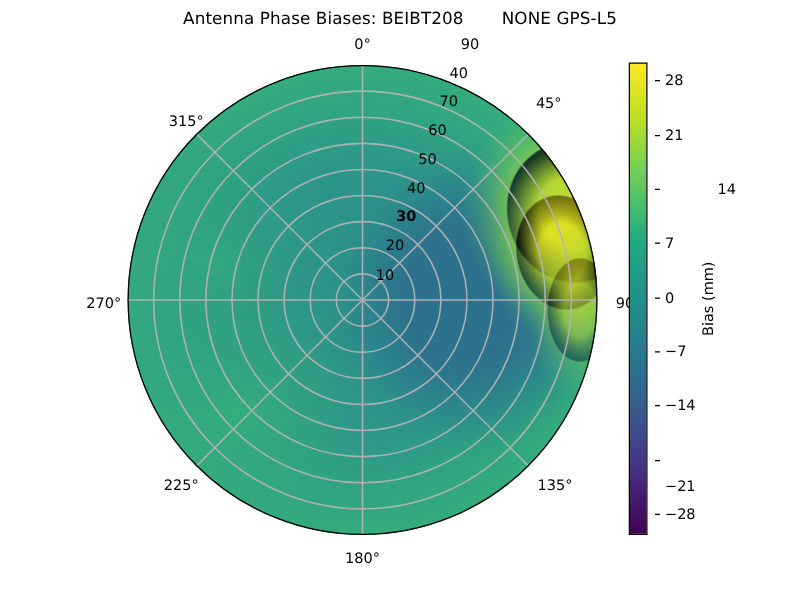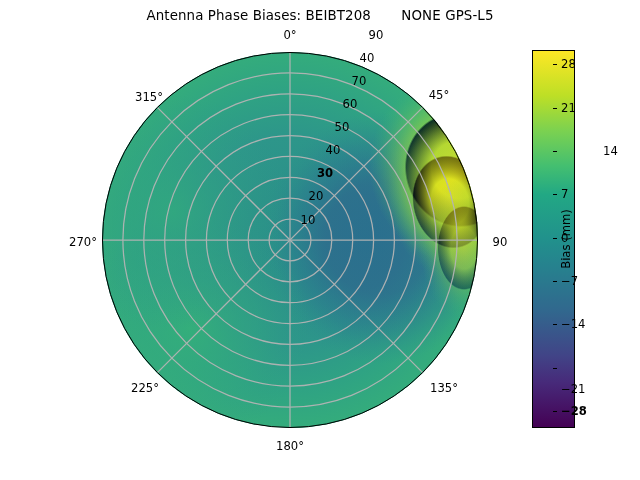--- a/index.html
+++ b/index.html
@@ -60,22 +60,22 @@
     position:absolute;
     font-size:11.6px;
     color:#000;
     transform:translate(-50%,-50%);
     white-space:nowrap;
   }
 
   
   .cbar-wrap{
     position:absolute;
-    left:532px; top:50px;
-    width:43px; height:378px;text-align:center;
+    left:503px; top:50px;
+    width:15px; height:378px;text-align:center;
   }
   .cbar-grad{
     position:absolute; inset:0;
     border:1.1px solid #000;
     box-sizing:border-box;
     background:linear-gradient(to top,
       #440154 0%,
       #472a7a 11.9%,
       #414487 19.0%,
       #31688e 31.0%,
@@ -197,21 +197,21 @@
     <div class="r-label" style="left:214px;top:144px;">20</div>
     <div class="r-label" style="left:223px;top:121px;font-weight:bold;">30</div>
     <div class="r-label" style="left:231px;top:98px;">40</div>
     <div class="r-label" style="left:240px;top:75px;">50</div>
     <div class="r-label" style="left:248px;top:52px;">60</div>
     <div class="r-label" style="left:257px;top:29px;">70</div>
     <div class="r-label" style="left:265px;top:6px;">40</div>
     <div class="r-label" style="left:274px;top:-17px;">90</div>
 
     <div class="t-label" style="left:188px;top:-17px;">0°</div>
-    <div class="t-label" style="left:337px;top:43px;">45°</div>
+    <div class="t-label" style="left:337px;top:30px;">45°</div>
     <div class="t-label" style="left:398px;top:190px;">90</div>
     <div class="t-label" style="left:342px;top:336px;">135°</div>
     <div class="t-label" style="left:188px;top:394px;">180°</div>
     <div class="t-label" style="left:43px;top:336px;">225°</div>
     <div class="t-label" style="left:-19px;top:190px;">270°</div>
     <div class="t-label" style="left:47px;top:45px;">315°</div>
   </div>
 
   <div class="cbar-wrap">
     <div class="cbar-grad"></div>
@@ -227,18 +227,18 @@
     <div class="cbar-tick" style="top:360.9px;"></div>
 
     <div class="cbar-ticklabel" style="top:14.3px;">28</div>
     <div class="cbar-ticklabel" style="top:57.6px;">21</div>
     <div class="cbar-ticklabel" style="top:100.9px;margin-left:42px;">14</div>
     <div class="cbar-ticklabel" style="top:144.3px;">7</div>
     <div class="cbar-ticklabel" style="top:187.6px;">0</div>
     <div class="cbar-ticklabel" style="top:230.9px;">−7</div>
     <div class="cbar-ticklabel" style="top:274.2px;">−14</div>
     <div class="cbar-ticklabel" style="top:317.6px;margin-top:21px;">−21</div>
-    <div class="cbar-ticklabel" style="top:360.9px;font-weight:bold;">−28</div>
+    <div class="cbar-ticklabel" style="top:360.9px;">−28</div>
   </div>
 
   <div class="cbar-title">Bias (mm)</div>
 
 </div>
 
 </body></html>

